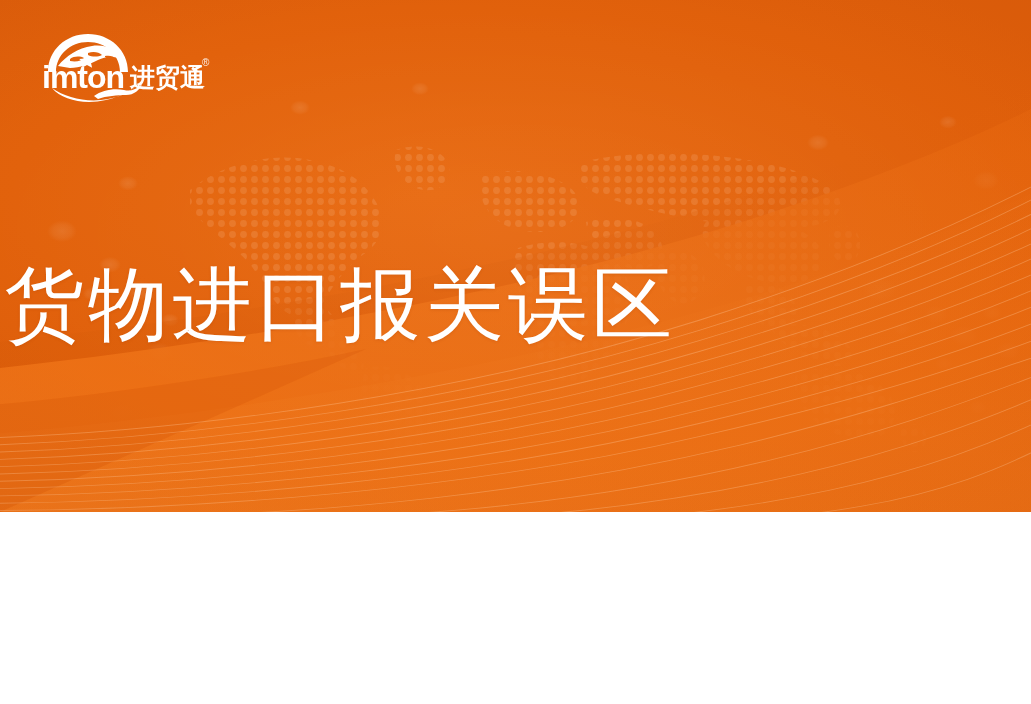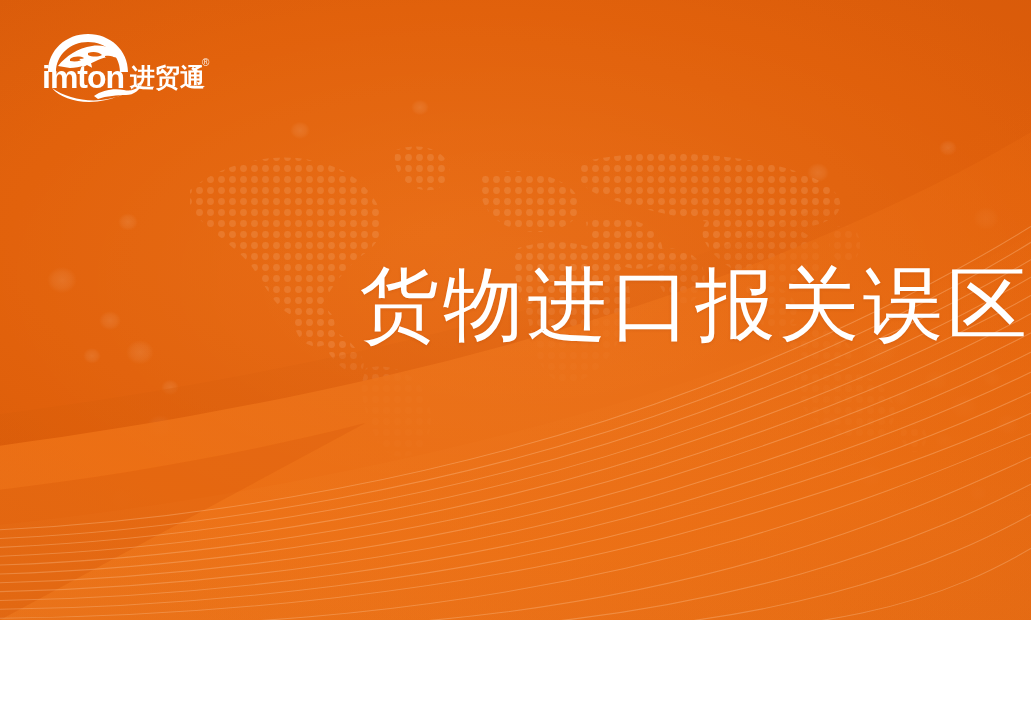--- a/index.html
+++ b/index.html
@@ -8,21 +8,21 @@
     padding: 0;
     background: #ffffff;
   }
   body {
     font-family: "Liberation Sans", sans-serif;
   }
 
   .slide {
     position: relative;
     width: 1031px;
-    height: 620px;
+    height: 512px;
     overflow: hidden;
     background: #e2620c;
   }
 
   
   .bg-layer {
     position: absolute;
     inset: 0;
     pointer-events: none;
   }
@@ -65,24 +65,24 @@
     left: 36px;
     top: 26px;
     width: 180px;
     height: 78px;
   }
   .logo svg { display: block; width: 100%; height: 100%; }
 
   
   .title-block {
     position: absolute;
-    left: 16px;
+    left: 4px;
     right: 0;
     top: 246px;
-    text-align: right;
+    text-align: left;
   }
   .title-line {
     color: #ffffff;
     font-family: "Liberation Serif", "DejaVu Serif", serif;
     font-size: 80px;
     line-height: 118px;
     letter-spacing: 4px;
     font-weight: 400;
     white-space: nowrap;
     text-shadow: 0 1px 3px rgba(150,55,0,0.18);

